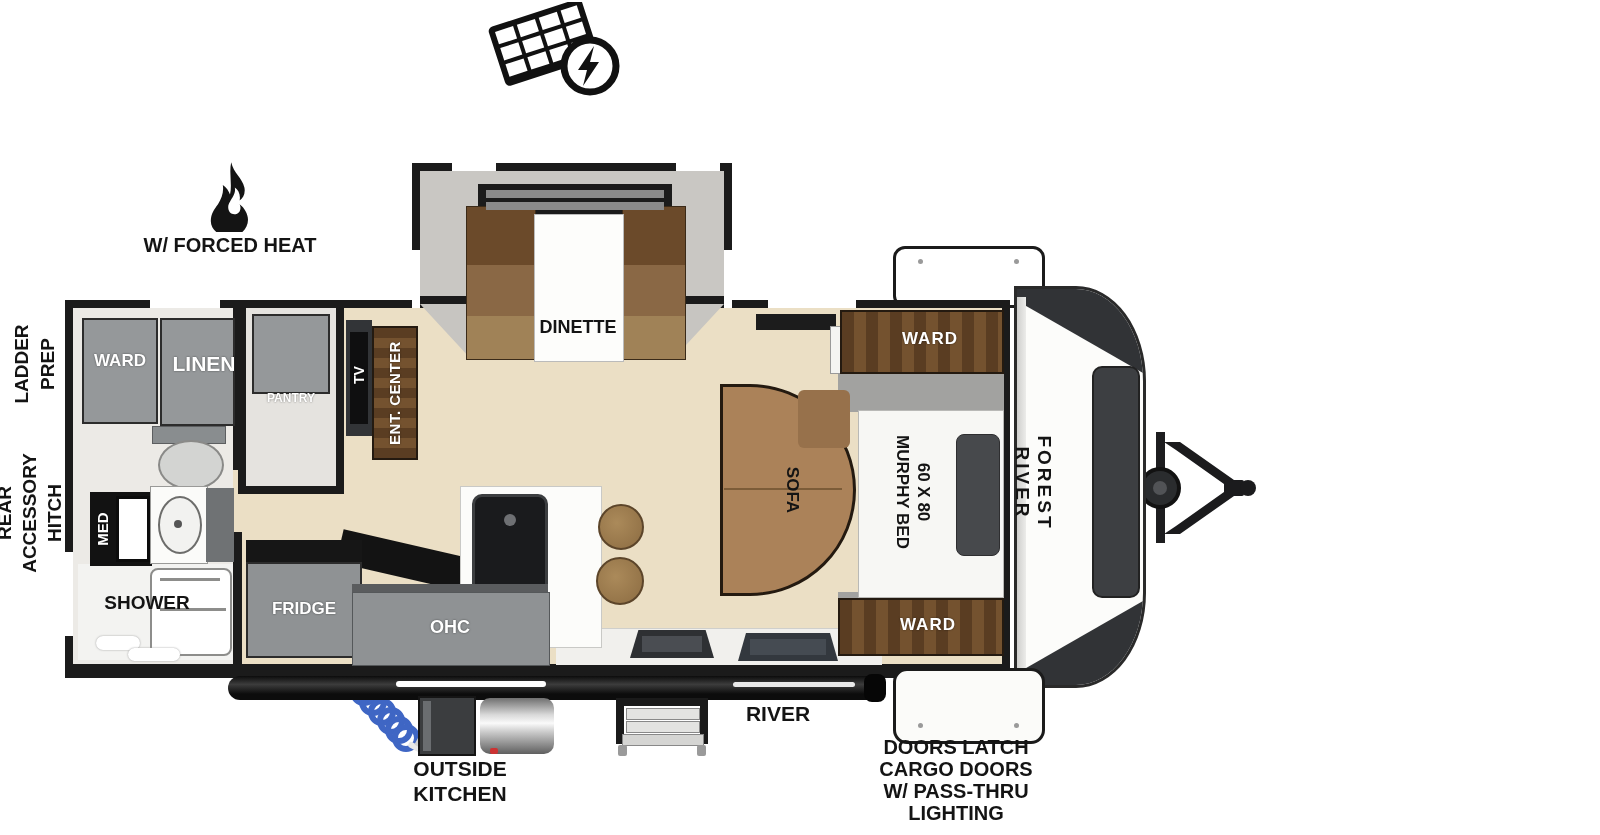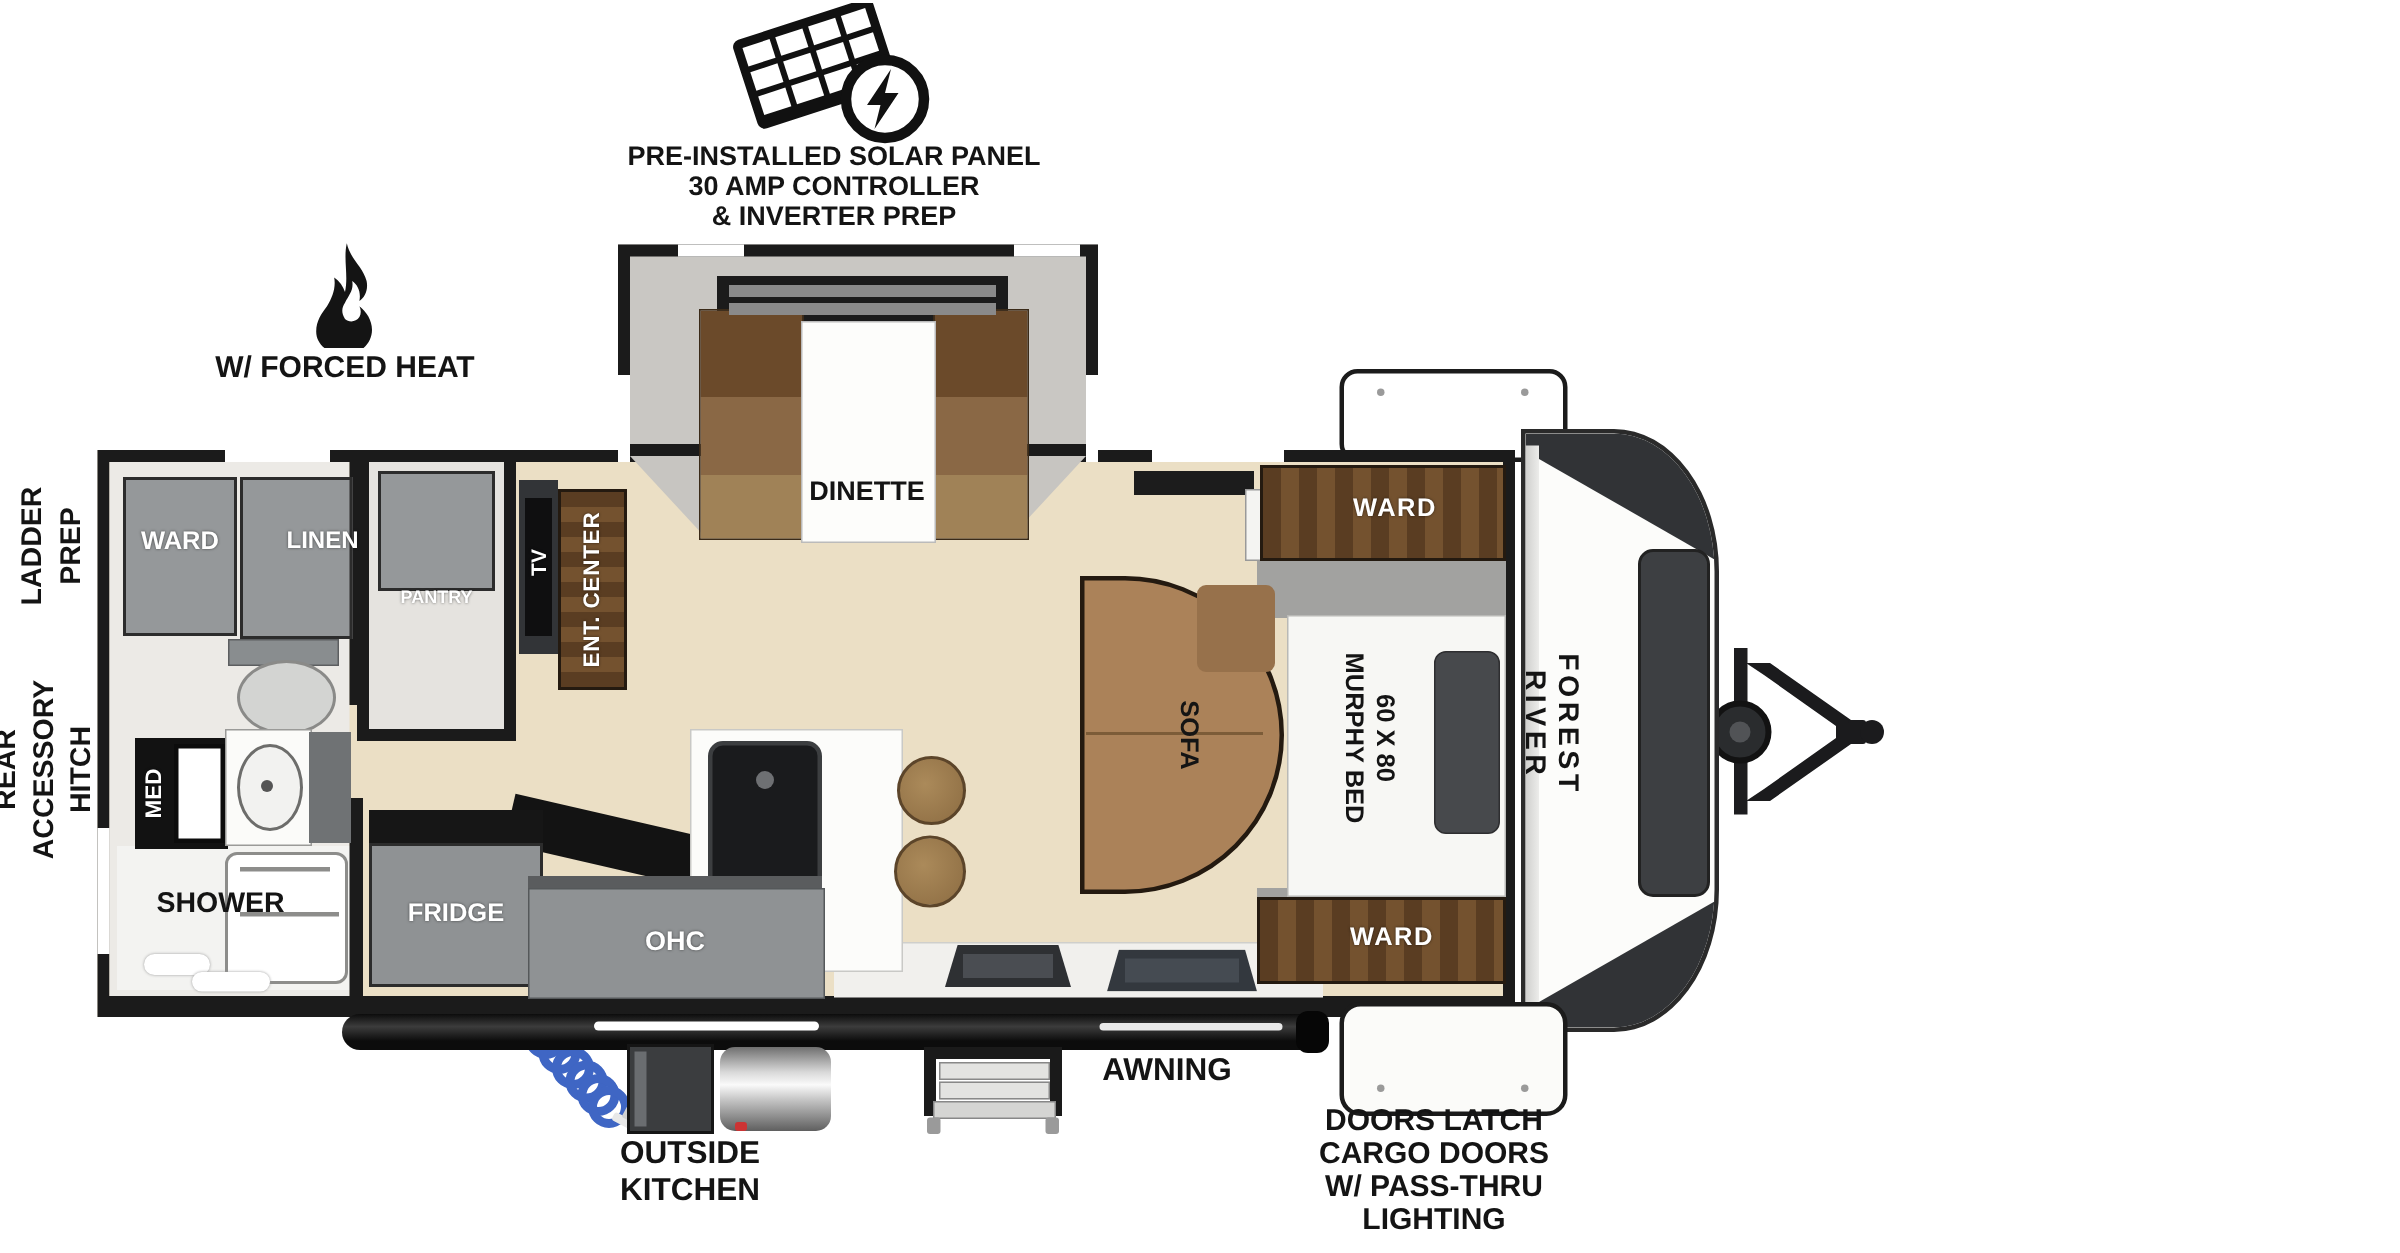--- a/index.html
+++ b/index.html
@@ -42,25 +42,20 @@
           <rect x="83" y="33" width="17" height="13"></rect>
         <rect x="14" y="50" width="19" height="13"></rect>
           <rect x="37" y="50" width="19" height="13"></rect>
         <rect x="60" y="50" width="19" height="13"></rect>
           <rect x="83" y="50" width="17" height="13"></rect>
       </g>
     </g>
     <circle cx="103" cy="64" r="26" fill="#fff" stroke="#111" stroke-width="7"></circle>
     <polygon points="107,44 91,68 100,68 96,84 112,60 103,60" fill="#111"></polygon>
   </svg>
-  <div class="abs lbl" style="left:400px;top:94px;width:312px;font-size:18px;line-height:20px;">
-    <span class="line">PRE-INSTALLED SOLAR PANEL</span>
-    <span class="line">30 AMP CONTROLLER</span>
-    <span class="line">&amp; INVERTER PREP</span>
-  </div>
 
   <svg class="abs" style="left:206px;top:162px;" width="48" height="70" viewBox="0 0 40 58">
     <path fill="#141414" d="M21 0c2 9 9 13 11 21 1 5-1 9-4 11 1-5-1-9-4-11 1 5-2 8-4 12-2 3-2 6 0 9 2 2 6 2 8-1 1-2 1-4 0-6 4 3 7 8 7 13 0 8-7 14-15 14S4 57 4 49c0-6 3-10 6-14 3-5 5-10 4-16 3 2 5 5 6 8 2-9-1-18 1-27z"></path>
   </svg>
   <div class="abs lbl" style="left:74px;top:233px;width:312px;font-size:20px;line-height:25px;">
     <span class="line">W/ FORCED HEAT</span>
   </div>
 
   <div class="abs lbl rotm90" style="left:-15px;top:336px;width:104px;height:56px;font-size:19px;line-height:26px;">
     <span class="line">LADDER</span>
@@ -80,21 +75,21 @@
   <div class="abs" id="body-shell"></div>
 
   <div class="abs" style="left:73px;top:308px;width:160px;height:356px;background:#eceae6;z-index:3;"></div>
 
   <div class="abs wall" style="left:233px;top:308px;width:9px;height:162px;"></div>
   <div class="abs wall" style="left:233px;top:532px;width:9px;height:132px;"></div>
 
   <div class="abs graycab" style="left:82px;top:318px;width:76px;height:106px;z-index:4;"></div>
   <div class="abs graycab" style="left:160px;top:318px;width:75px;height:108px;z-index:4;"></div>
   <div class="abs wlbl" style="left:84px;top:352px;width:72px;font-size:17px;z-index:5;">WARD</div>
-  <div class="abs wlbl" style="left:170px;top:352px;width:90px;font-size:16px;z-index:5;">LINEN</div>
+  <div class="abs wlbl" style="left:159px;top:352px;width:90px;font-size:21px;z-index:5;">LINEN</div>
 
   <div class="abs" style="left:152px;top:426px;width:72px;height:16px;background:#898d8f;border:1px solid #5c5e60;z-index:4;"></div>
   <div class="abs" style="left:158px;top:440px;width:62px;height:46px;background:#d3d4d2;border:2px solid #8a8a88;border-radius:50%;z-index:4;"></div>
 
   <div class="abs" style="left:90px;top:492px;width:62px;height:74px;background:#121212;z-index:4;"></div>
   <div class="abs" style="left:116px;top:496px;width:34px;height:66px;background:#fff;border:3px solid #0c0c0c;box-sizing:border-box;z-index:5;"></div>
   <div class="abs wlbl rotm90" style="left:74px;top:520px;width:60px;height:18px;font-size:15px;z-index:6;">MED</div>
 
   <div class="abs" style="left:150px;top:486px;width:56px;height:76px;background:#fbfbf9;border:1px solid #9a9a98;z-index:4;"></div>
   <div class="abs" style="left:158px;top:496px;width:40px;height:54px;border:2px solid #6d6d6b;border-radius:50%;background:#f2f2f0;z-index:5;"></div>
@@ -220,21 +215,21 @@
     <polygon points="28,12 44,12 98,50 98,66 44,104 28,104 40,96 88,62 88,54 40,20" fill="#1b1b1d"></polygon>
     <rect x="96" y="50" width="12" height="16" rx="2" fill="#1b1b1d"></rect>
     <circle cx="112" cy="58" r="8" fill="#1b1b1d"></circle>
   </svg>
 
   <div class="abs" style="left:228px;top:676px;width:656px;height:24px;border-radius:12px;background:linear-gradient(180deg,#0c0c0c,#3c3c3c 35%,#0c0c0c 75%);z-index:5;">
     <div class="abs" style="left:168px;top:5px;width:150px;height:6px;background:#fff;border-radius:3px;"></div>
     <div class="abs" style="left:505px;top:6px;width:122px;height:5px;background:#e9e9e9;border-radius:3px;"></div>
     <div class="abs" style="left:636px;top:-2px;width:22px;height:28px;background:#060606;border-radius:8px;"></div>
   </div>
-  <div class="abs lbl" style="left:718px;top:702px;width:120px;font-size:21px;z-index:6;">AWNING</div>
+  <div class="abs lbl" style="left:718px;top:702px;width:120px;font-size:21px;z-index:6;">RIVER</div>
 
   <div class="abs" style="left:616px;top:698px;width:92px;height:58px;z-index:5;">
     <div class="abs" style="left:0;top:0;width:92px;height:8px;background:#1a1a1a;"></div>
     <div class="abs" style="left:0;top:0;width:8px;height:46px;background:#1a1a1a;"></div>
     <div class="abs" style="left:84px;top:0;width:8px;height:46px;background:#1a1a1a;"></div>
     <div class="abs" style="left:10px;top:10px;width:72px;height:10px;background:#e3e3e1;border:1px solid #888;"></div>
     <div class="abs" style="left:10px;top:23px;width:72px;height:10px;background:#e3e3e1;border:1px solid #888;"></div>
     <div class="abs" style="left:6px;top:36px;width:80px;height:10px;background:#d5d5d3;border:1px solid #888;"></div>
     <div class="abs" style="left:2px;top:47px;width:9px;height:11px;background:#9a9a9a;border-radius:2px;"></div>
     <div class="abs" style="left:81px;top:47px;width:9px;height:11px;background:#9a9a9a;border-radius:2px;"></div>

